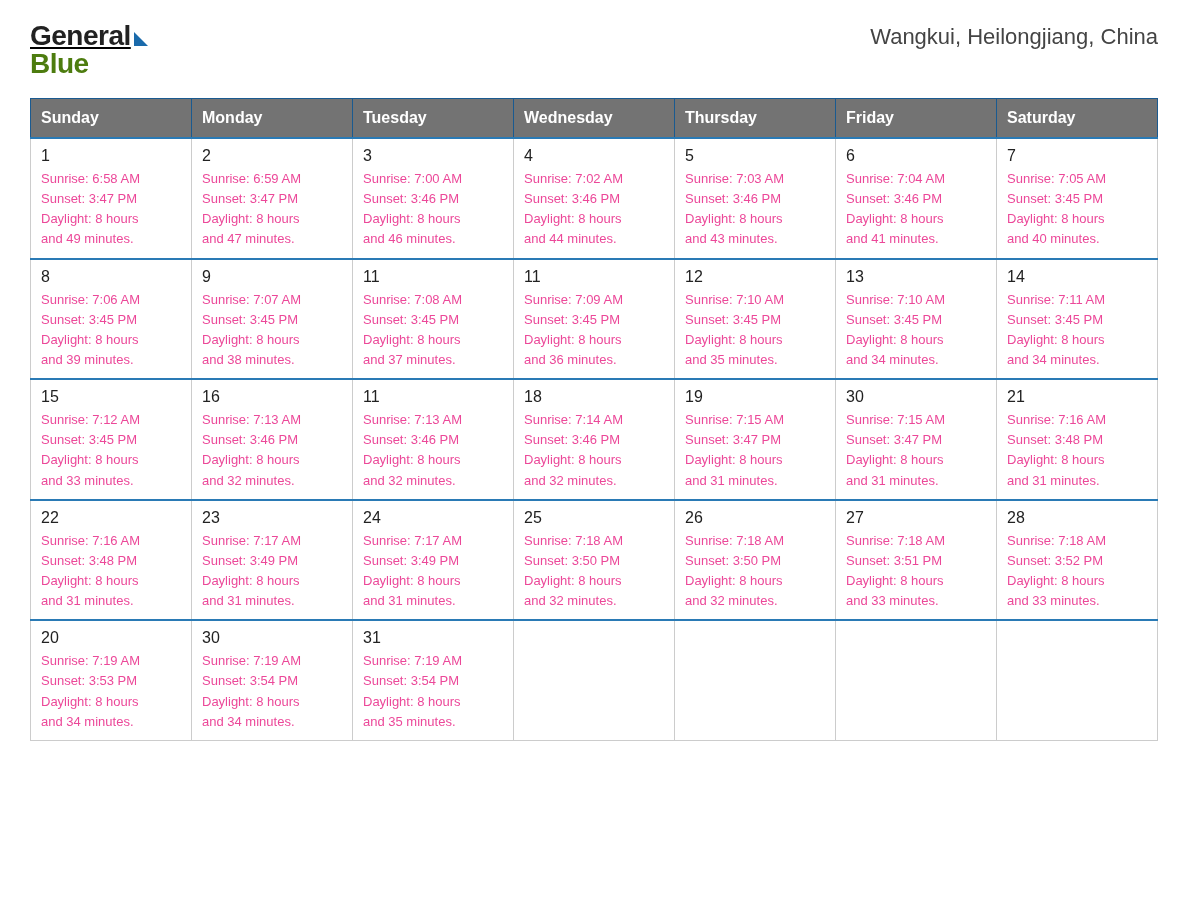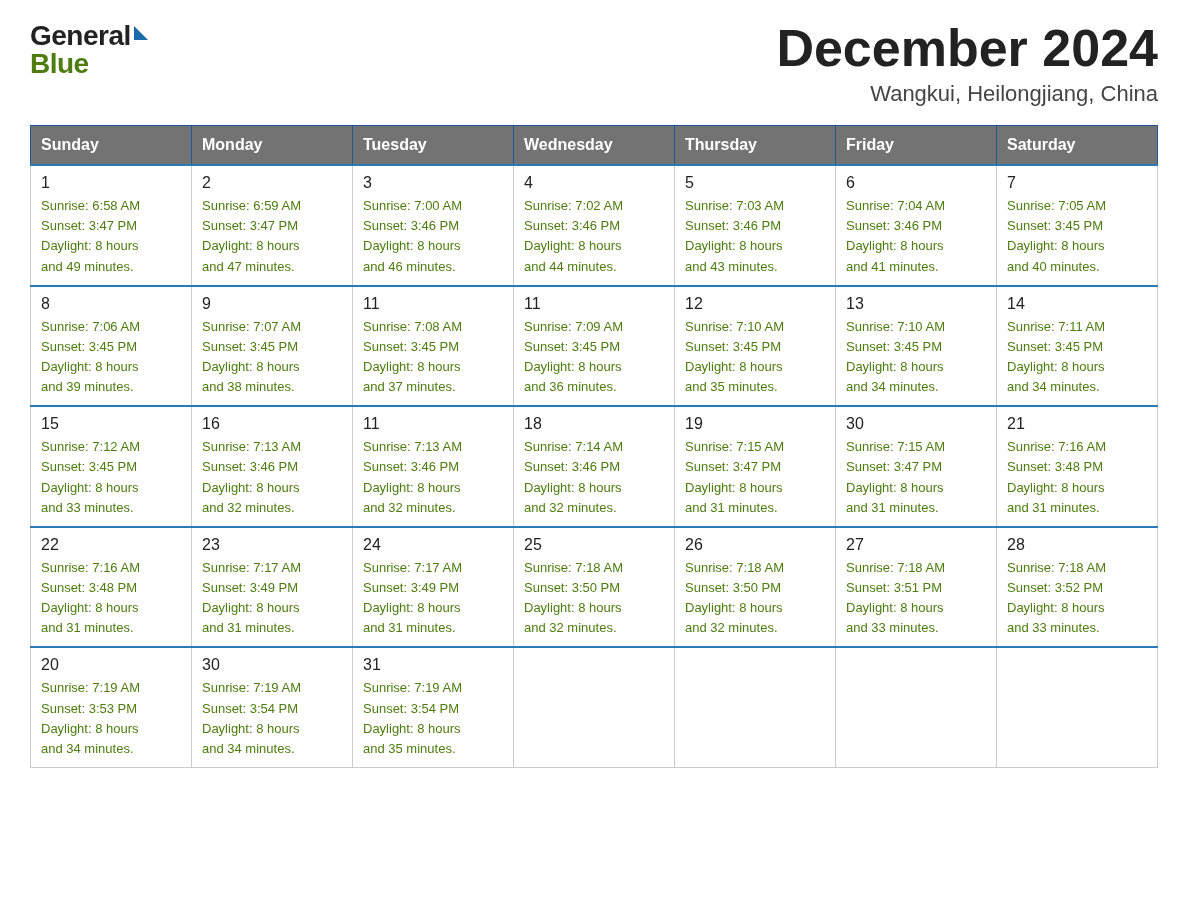--- a/index.html
+++ b/index.html
@@ -16,20 +16,22 @@
       align-items: flex-start;
       margin-bottom: 18px;
     }
     .logo {
       display: flex;
       flex-direction: column;
       align-items: flex-start;
     }
     .logo-top {
       display: flex;
+      align-items: center;
+      text-decoration: underline;
     }
     .logo-general {
       font-size: 28px;
       font-weight: bold;
       color: #222;
       letter-spacing: -0.5px;
     }
     .logo-triangle {
       width: 0;
       height: 0;
@@ -87,40 +89,39 @@
     }
     .day-num {
       font-size: 16px;
       font-weight: normal;
       color: #222;
       margin-bottom: 4px;
       display: block;
     }
     .day-detail {
       font-size: 13px;
-      color: #4d7c0f;
+      color: #ec4899;
       line-height: 1.55;
     }
     td.empty {
       background: #fff;
     }
   </style>
 </head>
 <body>
 
 <div class="header">
   <div class="logo">
     <div class="logo-top">
       <span class="logo-general">General</span>
       <div class="logo-triangle"></div>
     </div>
     <span class="logo-blue">Blue</span>
   </div>
   <div class="title-section">
-    <div class="title-month">December 2024</div>
     <div class="title-location">Wangkui, Heilongjiang, China</div>
   </div>
 </div>
 
 <table>
   <thead>
     <tr>
     <th>Sunday</th>
         <th>Monday</th>
         <th>Tuesday</th>

